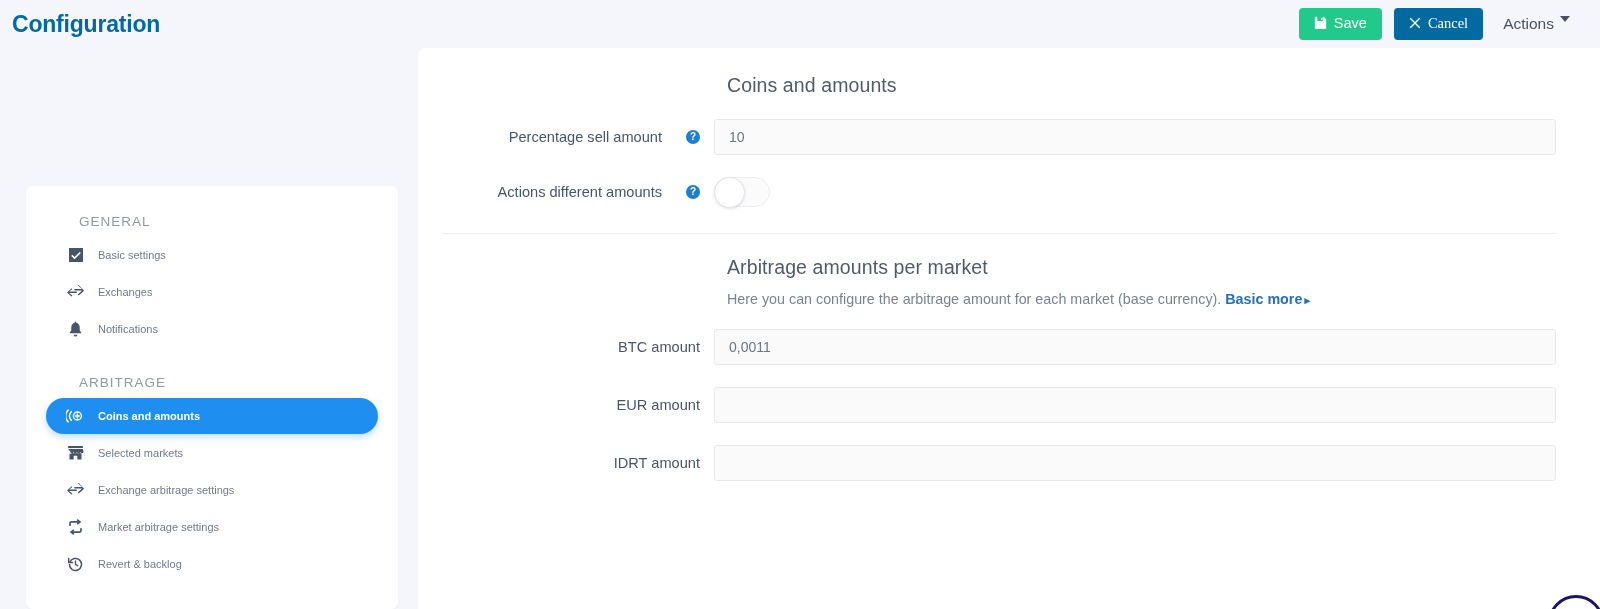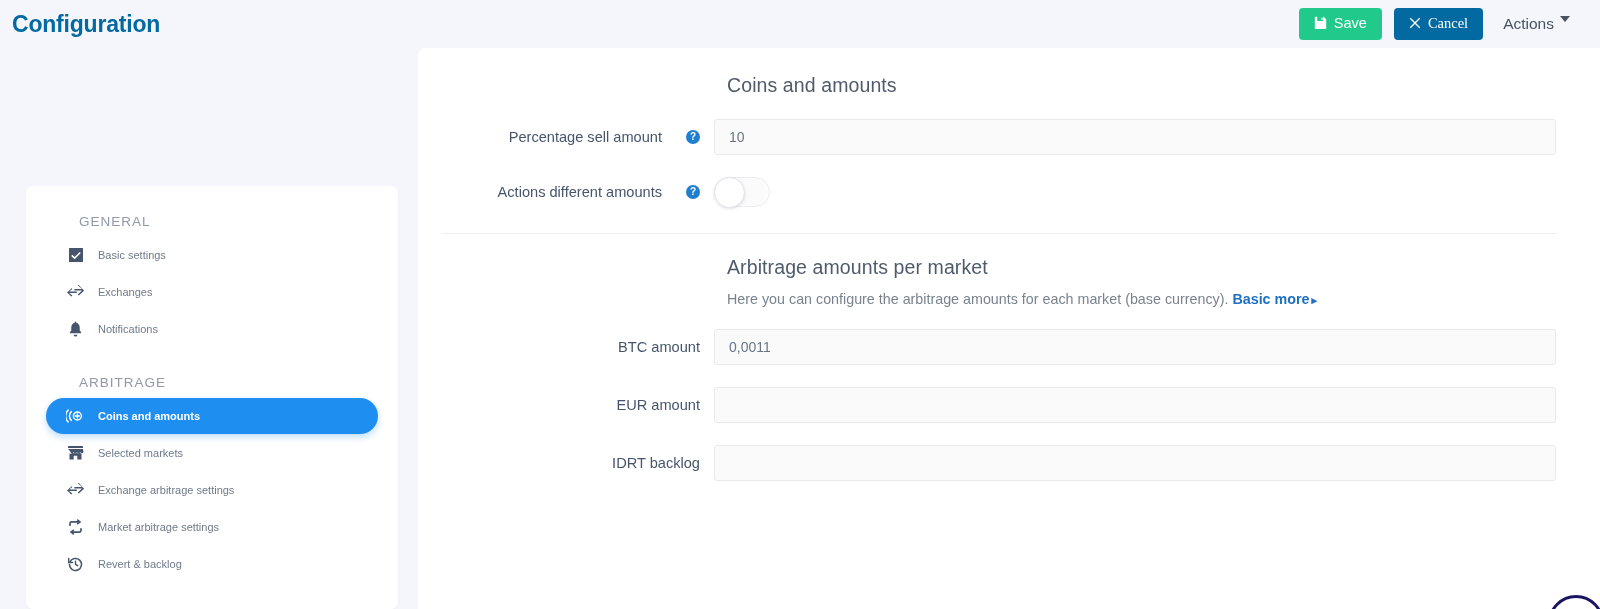--- a/index.html
+++ b/index.html
@@ -408,35 +408,35 @@
         <div class="knob"></div>
       </div>
     </div>
 
     <div class="divider"></div>
     <div class="block-gap"></div>
 
     <h2 class="section-title">Arbitrage amounts per market</h2>
 
     <p class="section-desc">
-      <span>Here you can configure the arbitrage amounts for each market (base currency).</span>
+      <span>Here you can configure the arbitrage amount for each market (base currency).</span>
       <a class="read-more"><span>Basic more</span><span class="arrow">▸</span></a>
     </p>
 
     <div class="form-row">
       <div class="lbl">BTC amount</div>
       <input class="field" type="text" value="0,0011" style="">
     </div>
 
     <div class="form-row">
       <div class="lbl">EUR amount</div>
       <input class="field" type="text" value="" style="">
     </div>
 
 
     <div class="form-row">
-      <div class="lbl">IDRT backlog</div>
+      <div class="lbl">IDRT amount</div>
       <input class="field" type="text" value="" style="">
     </div>
 
     <div class="fab"></div>
   </main>
 </div>
 
 </body></html>

